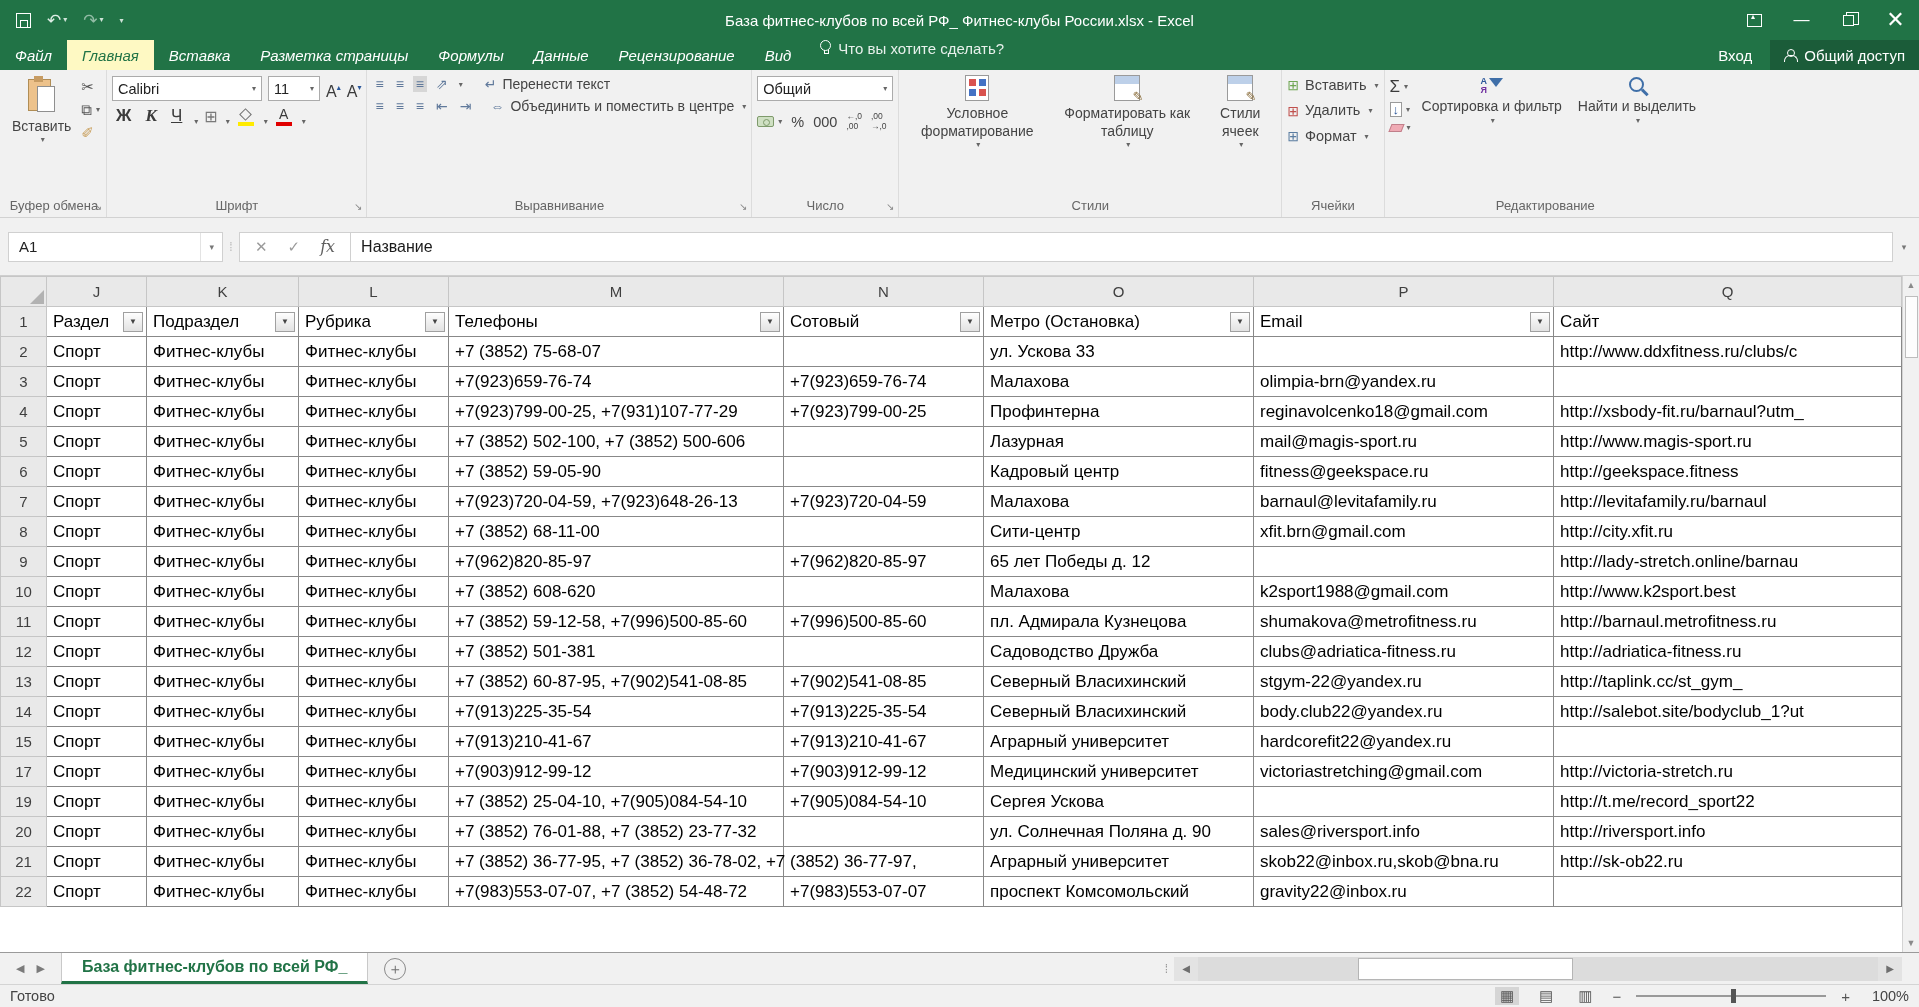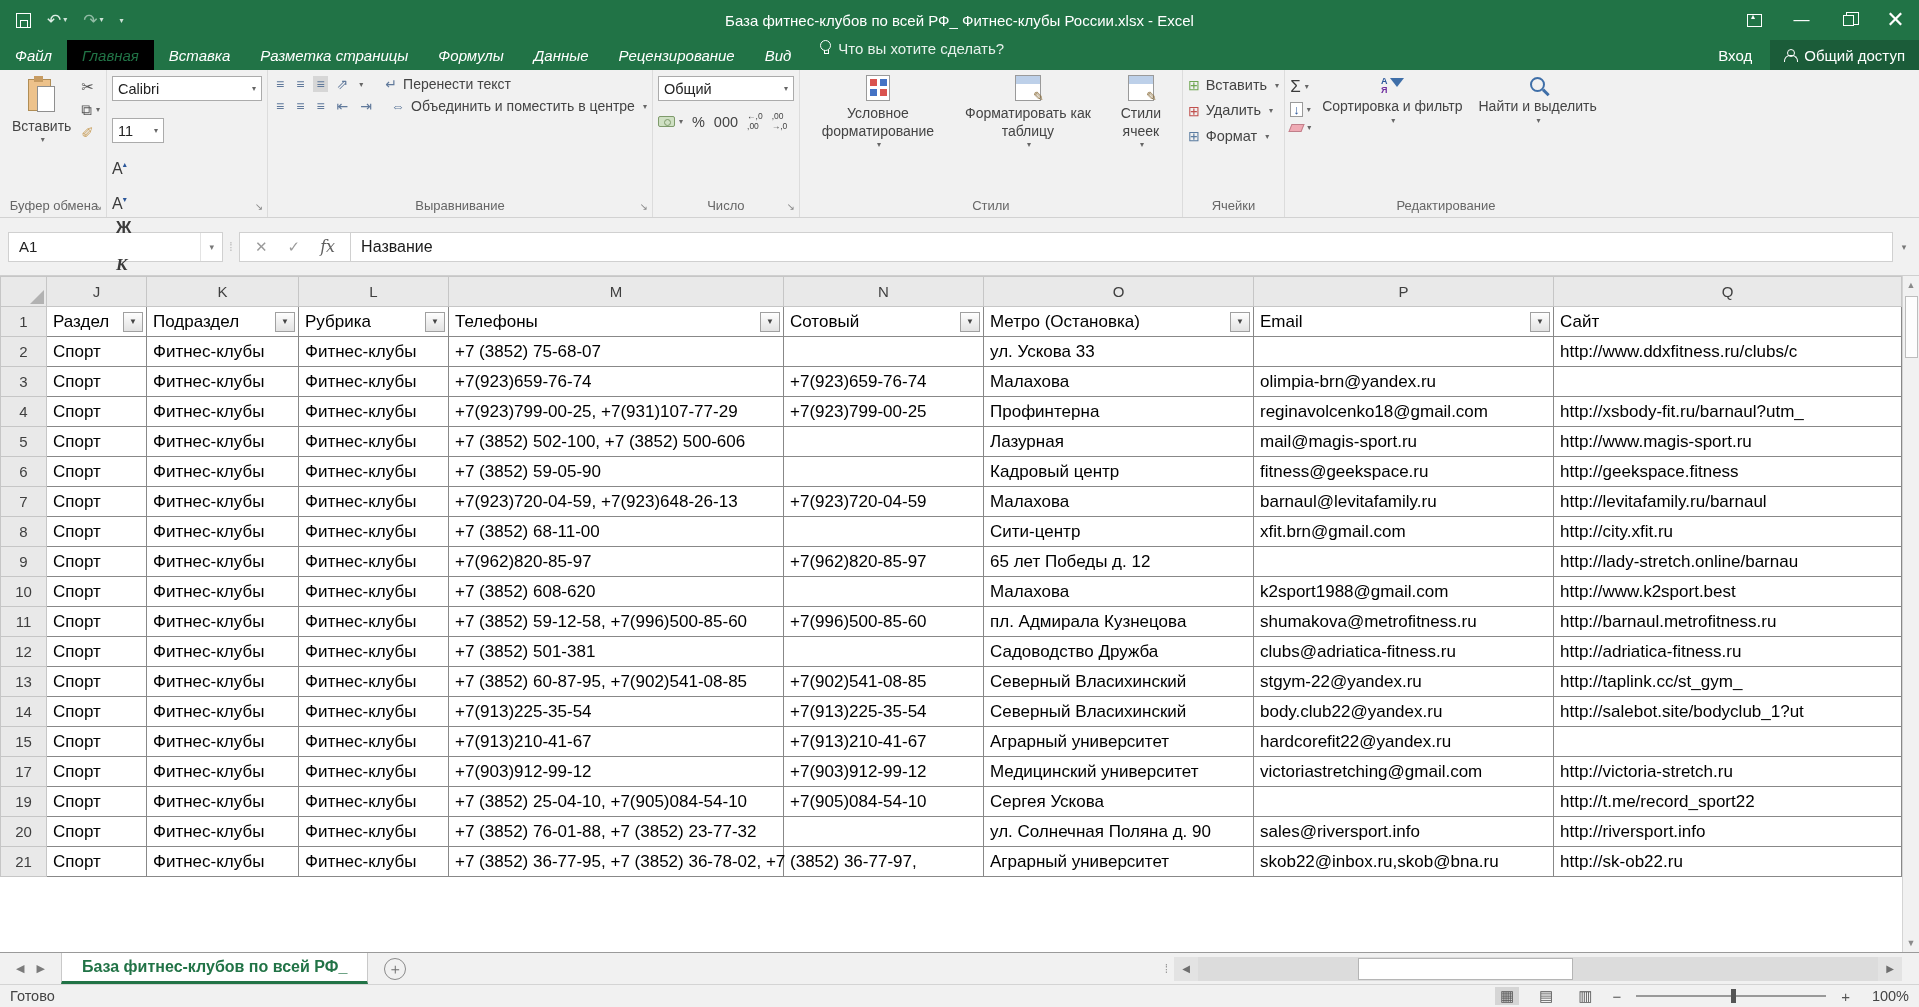--- a/index.html
+++ b/index.html
@@ -19,21 +19,21 @@
   .wbtn { width:47px; height:40px; display:flex; align-items:center; justify-content:center; color:#fff; }
   .ribopt { width:15px; height:13px; border:1.5px solid #fff; position:relative; }
   .ribopt::after { content:"▴"; position:absolute; top:-3px; left:3px; font-size:8px; }
   .restore { width:11px; height:11px; border:1.5px solid #fff; position:relative; background:#217346; }
   .restore::before { content:""; position:absolute; top:-4px; left:2px; width:11px; height:11px; border:1.5px solid #fff; z-index:-1; }
   .closex { font-size:22px; font-weight:300; }
 
   
   .tabrow { height:30px; background:#217346; display:flex; align-items:stretch; color:#fff; flex:0 0 auto; }
   .rtab { padding:0 15px; font-size:15px; display:flex; align-items:center;font-style:italic; }
-  .rtab.sel { background:#000000; color:#217346; }
+  .rtab.sel { background:#fef9c3; color:#217346; }
   .tellme { display:flex; align-items:flex-start; gap:7px; margin-left:14px; font-size:15px; color:#e8f1ec; }
   .bulb { width:11px; height:11px; border:1.5px solid #fff; border-radius:50%; position:relative; display:inline-block; }
   .bulb::after { content:""; position:absolute; left:2.5px; bottom:-4px; width:3px; height:3px; border:1px solid #fff; border-top:none; }
   .acct { margin-left:auto; display:flex; align-items:stretch; }
   .signin { display:flex; align-items:center; padding:0 18px; font-size:15px; }
   .sharebtn { background:#1b5c39; display:flex; align-items:center; gap:8px; padding:0 14px; font-size:15px; }
   .person { width:12px; height:12px; position:relative; display:inline-block; }
   .person::before { content:""; position:absolute; top:0; left:3px; width:6px; height:6px; border:1.3px solid #fff; border-radius:50%; }
   .person::after { content:""; position:absolute; bottom:-1px; left:0; width:12px; height:6px; border:1.3px solid #fff; border-bottom:none; border-radius:6px 6px 0 0; }
 
@@ -46,21 +46,21 @@
   .caret { font-size:8px; color:#666; margin-left:2px; }
   .bigbtn { display:flex; flex-direction:column; align-items:center; padding:3px 7px; font-size:14px; color:#444; text-align:center; line-height:1.3; }
   .clipicon { width:30px; height:36px; position:relative; margin-bottom:5px; }
   .clipicon::before { content:""; position:absolute; left:1px; top:3px; width:21px; height:30px; background:#edc28b; border:1px solid #b08d55; }
   .clipicon::after { content:""; position:absolute; left:10px; top:10px; width:16px; height:24px; background:#fff; border:1px solid #8f8f8f; }
   .cliptop { position:absolute; left:7px; top:0; width:9px; height:6px; background:#c79c63; z-index:1; }
   .smallcol { display:flex; flex-direction:column; gap:8px; padding:6px 3px; font-size:15px; color:#555; }
   .srow { display:flex; align-items:center; gap:2px; line-height:1; }
   .painter { color:#c9a05e; }
   .fontgrid { display:flex; flex-direction:column; padding:3px 2px; }
-  .frow { display:flex; align-items:flex-start; gap:17px; margin-bottom:5px;flex-direction:column; }
+  .frow { display:flex; align-items:flex-end; gap:6px; margin-bottom:5px; }
   .combo { background:#fff; border:1px solid #ababab; height:25px; display:flex; align-items:center; padding:0 5px; font-size:14.5px; color:#222; }
   .fbtn { font-size:17px; color:#3b3b3b; padding:0 4px; line-height:1.2; }
   .bold { font-weight:bold; }
   .ital { font-style:italic; font-family:"Liberation Serif", serif; font-weight:bold; }
   .unders { text-decoration:underline; }
   .growA { font-size:16px; color:#3b3b3b; position:relative; }
   .supc { font-size:8px; vertical-align:top; color:#2b579a; }
   .colorbtn { display:flex; flex-direction:column; align-items:center; line-height:1; padding:0 2px; }
   .colorbar { width:16px; height:4px; margin-top:1px; }
   .bordersic { font-size:16px; color:#7a7a7a; }
@@ -667,20 +667,31 @@
           <td class="c">Спорт</td>
           <td class="c">Фитнес-клубы</td>
           <td class="c">Фитнес-клубы</td>
           <td class="c spill">+7 (3852) 36-77-95, +7 (3852) 36-78-02, +7 (3852) 36-77-97,</td>
           <td class="c"></td>
           <td class="c">Аграрный университет</td>
           <td class="c">skob22@inbox.ru,skob@bna.ru</td>
           <td class="c">http://sk-ob22.ru</td>
         </tr>
 
+        <tr>
+          <td class="rownum">22</td>
+          <td class="c">Спорт</td>
+          <td class="c">Фитнес-клубы</td>
+          <td class="c">Фитнес-клубы</td>
+          <td class="c">+7(983)553-07-07, +7 (3852) 54-48-72</td>
+          <td class="c">+7(983)553-07-07</td>
+          <td class="c">проспект Комсомольский</td>
+          <td class="c">gravity22@inbox.ru</td>
+          <td class="c"></td>
+        </tr>
       </tbody>
   </table>
   <div class="vscroll">
     <span class="varrow">▲</span>
     <span class="vthumb"></span>
     <span class="varrow vspacer">▼</span>
   </div>
 </div>
 
 <div class="sheetbar">

